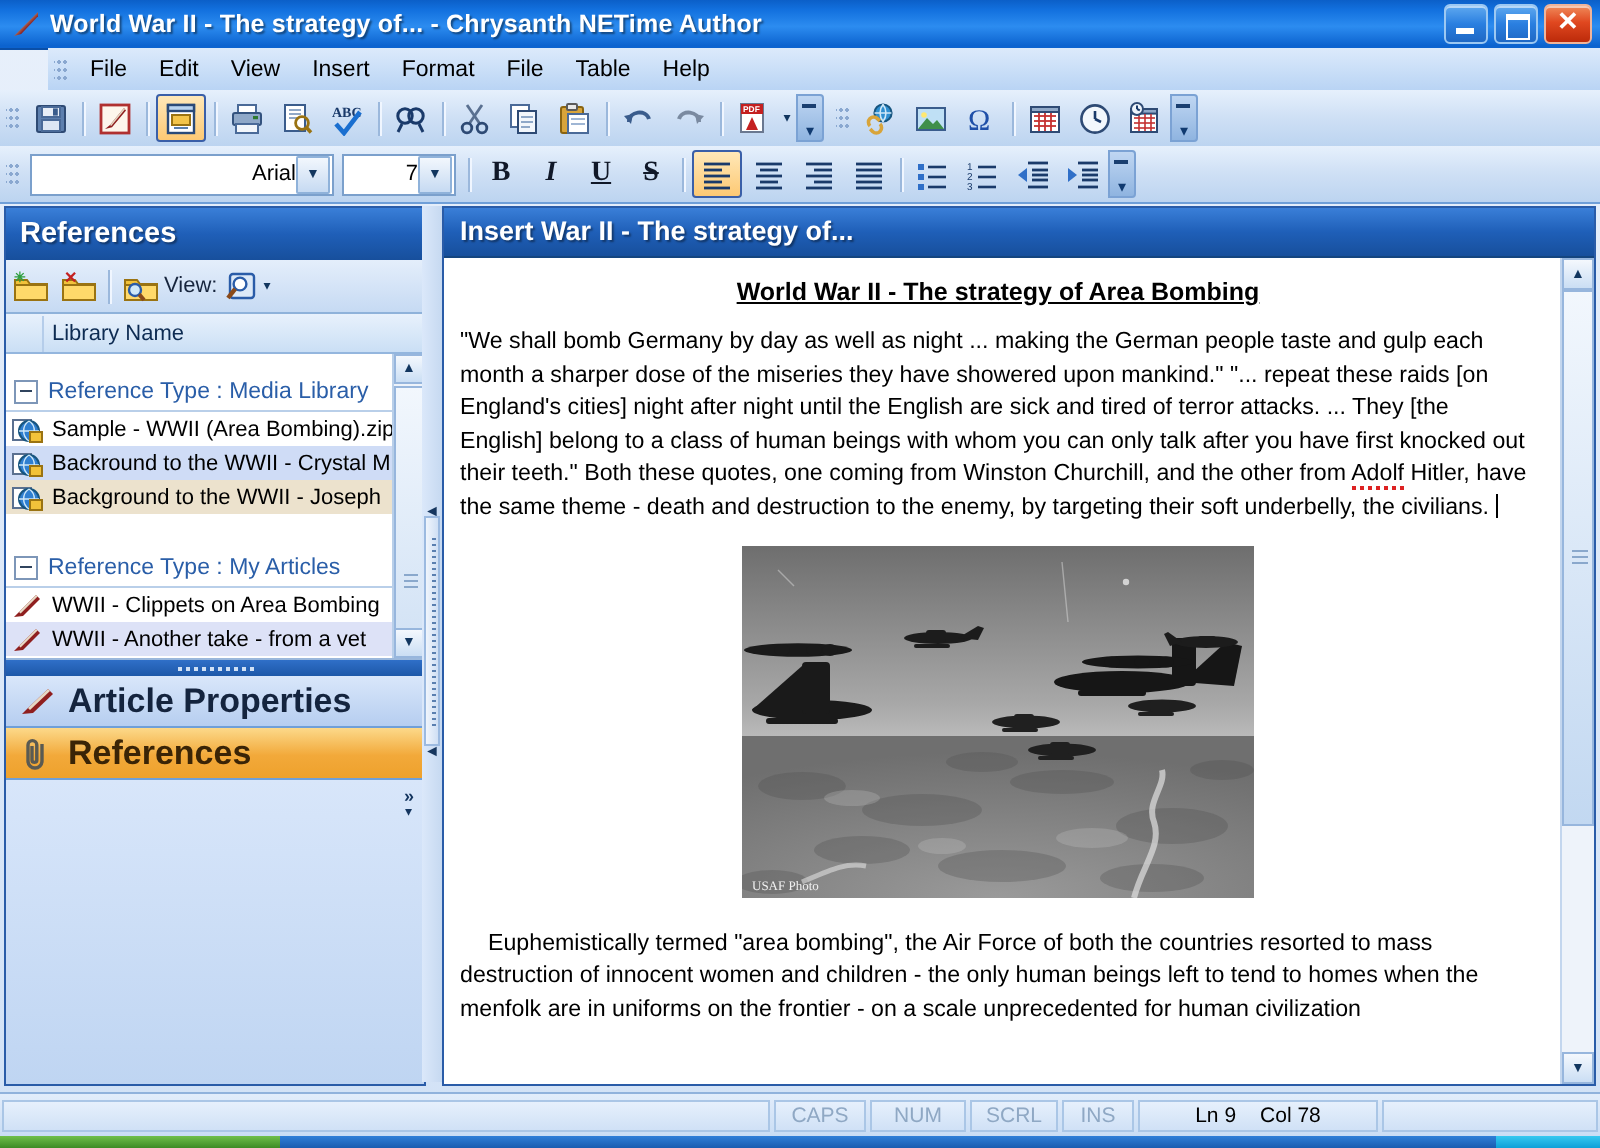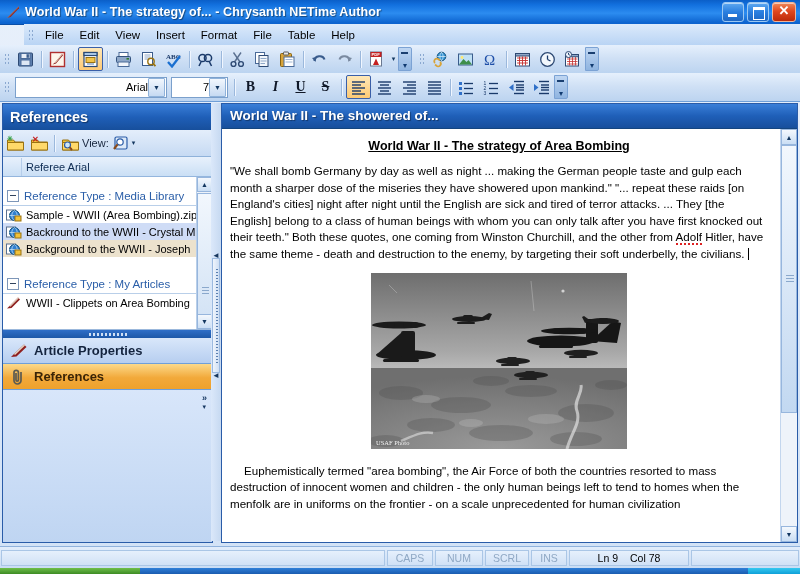--- a/index.html
+++ b/index.html
@@ -201,21 +201,21 @@
     background: linear-gradient(180deg,#2f6fc8,#1d58a8);
     display:flex; align-items:center; justify-content:center;
   }
   .panel-splitter .dots {
     width:40px; height:3px;
     background-image: radial-gradient(circle, #cfe0f5 45%, transparent 47%);
     background-size:4px 3px;
   }
   .tabbtn {
     height:25px; flex:0 0 auto; display:flex; align-items:center;
-    font-size:13px; font-weight:bold; color:#14243e;
+    font-size:17px; font-weight:bold; color:#14243e;
     background: linear-gradient(180deg,#d9e7fa 0%, #b6cef0 100%);
     border-bottom:1px solid #6f9fd8; padding-left:7px;
   }
   .tabbtn.sel {
     background: linear-gradient(180deg,#fcd98a 0%, #f2a93a 55%, #eea12c 100%);
     color:#3a2406;
   }
   .tabbtn .tabicon { width:18px; height:16px; margin-right:6px; flex:0 0 auto; position:relative; }
   .tab-rest {
     flex:1 1 auto;
@@ -699,21 +699,21 @@
           <rect x="4" y="2" width="12" height="12" rx="1.5" fill="#dce9f8" stroke="#2a5ca8" stroke-width="1.2"></rect>
           <circle cx="9" cy="7" r="3.2" fill="#fff" stroke="#2a5ca8" stroke-width="1.2"></circle>
           <line x1="6.6" y1="9.4" x2="3" y2="14" stroke="#8a4a1a" stroke-width="2.2"></line>
         </svg>
         <span class="view-arrow">▾</span>
       </div>
     </div>
 
     <div class="list-head">
       <div class="col0"></div>
-      <div class="colname">Referee Arial</div>
+      <div class="colname">Library Name</div>
     </div>
 
     <div class="list-body">
       <div style="position:absolute; left:0; top:0; right:15px; bottom:0; overflow:hidden;">
         <div class="spacer-row"></div>
 
         <div class="group">
           <span class="expander"></span>
           <span>Reference Type : Media Library</span>
         </div>
@@ -760,20 +760,29 @@
         </div>
         <div class="li">
           <span class="li-icon">
             <svg width="16" height="14" viewBox="0 0 16 14">
               <path d="M1 12.5 L3.5 10 L12 1.5 L14 3.5 L5.5 12 Z" fill="#8f1f1f"></path>
               <path d="M3.5 10 L12 1.5 L12.8 2.3 L4.3 10.8 Z" fill="#e6d8c4"></path>
             </svg>
           </span>
           <span>WWII - Clippets on Area Bombing</span>
         </div>
+        <div class="li sel-lav">
+          <span class="li-icon">
+            <svg width="16" height="14" viewBox="0 0 16 14">
+              <path d="M1 12.5 L3.5 10 L12 1.5 L14 3.5 L5.5 12 Z" fill="#8f1f1f"></path>
+              <path d="M3.5 10 L12 1.5 L12.8 2.3 L4.3 10.8 Z" fill="#e6d8c4"></path>
+            </svg>
+          </span>
+          <span>WWII - Another take - from a vet</span>
+        </div>
 
         <div class="spacer-row"></div>
 
       </div>
 
       <div class="vsb">
         <div class="arrow">▲</div>
         <div class="thumb" style="top:16px; height:194px;">
             <span class="rid"></span>
           </div>
@@ -810,21 +819,21 @@
 
   <div class="splitter">
     <span class="ar-up">◄</span>
     <div class="handle">
         <div class="dots"></div>
       </div>
     <span class="ar-dn">◄</span>
   </div>
 
   <div class="docwin">
-    <div class="doc-title">World War II - The showered of...</div>
+    <div class="doc-title">Insert War II - The strategy of...</div>
     <div class="doc-body">
       <div class="doc-page">
         <div class="doc-h1">World War II - The strategy of Area Bombing</div>
         <div class="doc-p"><span>"We shall bomb Germany by day as well as night ... making the German people taste and gulp each month a sharper dose of the miseries they have showered upon mankind." "... repeat these raids [on England's cities] night after night until the English are sick and tired of terror attacks. ... They [the English] belong to a class of human beings with whom you can only talk after you have first knocked out their teeth." Both these quotes, one coming from Winston Churchill, and the other from </span><span class="misspell">Adolf</span><span> Hitler,  have the same theme - death and destruction to the enemy, by targeting their soft underbelly, the civilians.</span><span class="caret"></span></div>
 
         <div class="doc-figwrap">
           <div class="doc-fig">
             <svg width="256" height="176" viewBox="0 0 256 176">
               <defs>
                 <linearGradient id="sky" x1="0" y1="0" x2="0" y2="1">

